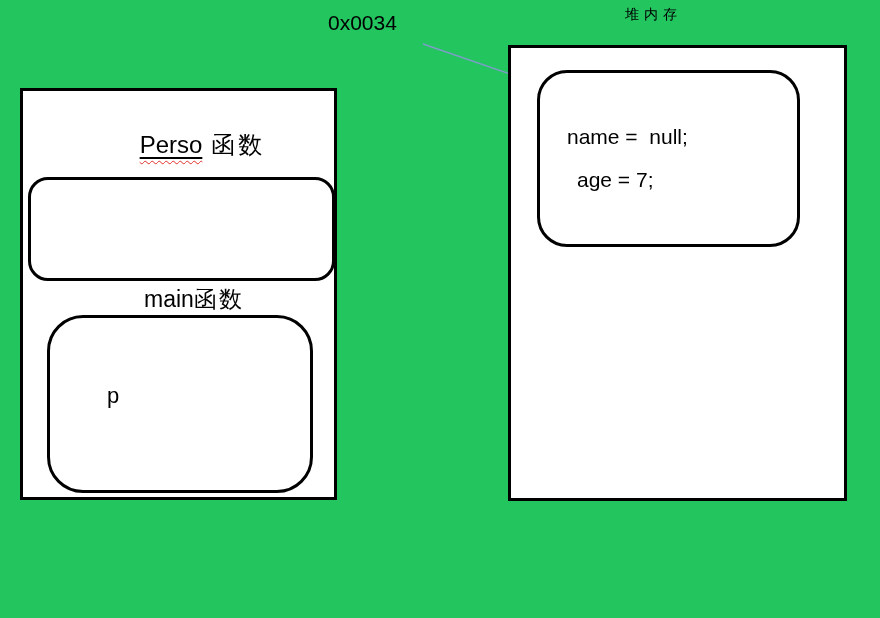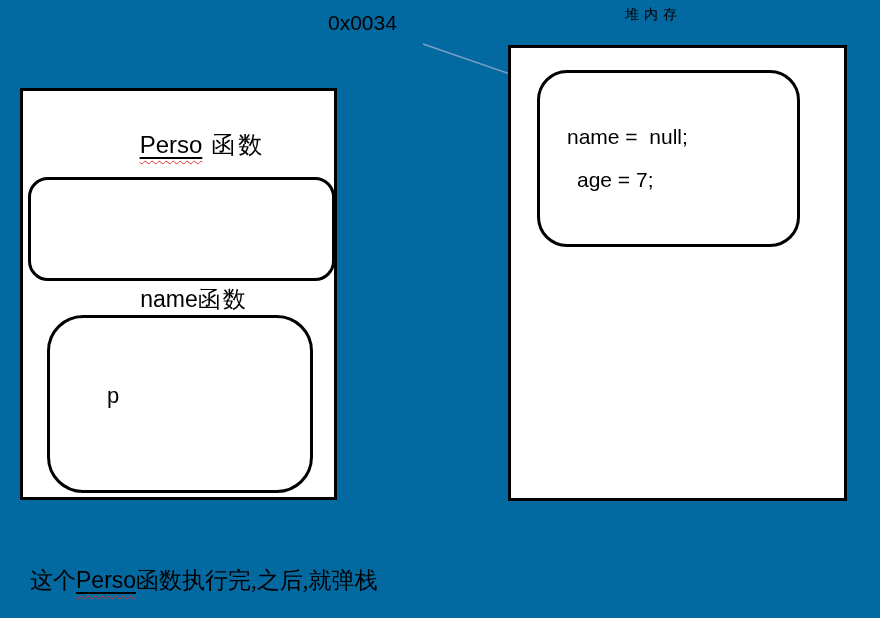--- a/index.html
+++ b/index.html
@@ -4,21 +4,21 @@
 <style>
   html, body {
     margin: 0;
     padding: 0;
     background: #ffffff;
   }
   .canvas {
     position: relative;
     width: 880px;
     height: 618px;
-    background: #0369a1;
+    background: #22c55e;
     color: #000;
     font-family: "Liberation Sans", sans-serif;
     overflow: hidden;
   }
   .abs { position: absolute; }
 
   
   .mem-rect {
     position: absolute;
     border: 3px solid #000;
@@ -114,34 +114,31 @@
   <div class="mem-rect" style="left:20px; top:88px; width:317px; height:412px;"></div>
 
   <div class="abs frame-label" style="left:20px; top:129px; width:317px;">
     <span class="u-black"><span class="squiggle">Perso</span></span><span class="serif-cn" style="letter-spacing:3px;"> 函数</span>
   </div>
 
   <div class="frame-box" style="left:28px; top:177px; width:307px; height:104px; border-radius:20px;"></div>
 
 
   <div class="abs frame-label" style="left:20px; top:284px; width:300px; font-size:23px;">
-    <span>name</span><span class="serif-cn" style="letter-spacing:2px;">函数</span>
+    <span>main</span><span class="serif-cn" style="letter-spacing:2px;">函数</span>
   </div>
 
   <div class="frame-box" style="left:47px; top:315px; width:266px; height:178px; border-radius:36px;"></div>
 
   <div class="abs var-text" style="left:107px; top:383px;">p</div>
 
   <div class="abs title serif-cn" style="left:625px; top:6px;">堆内存</div>
 
   <div class="mem-rect" style="left:508px; top:45px; width:339px; height:456px;"></div>
 
   <div class="frame-box" style="left:537px; top:70px; width:263px; height:177px; border-radius:30px;"></div>
 
   <div class="abs field-text" style="left:567px; top:125px;">name =  null;</div>
 
   <div class="abs field-text" style="left:577px; top:168px;">age = 7;</div>
 
-  <div class="abs caption-text" style="left:30px; top:565px;">
-    <span>这个</span><span class="latin u-black"><span class="squiggle">Perso</span></span><span>函数执行完,之后,就弹栈</span>
-  </div>
 
 </div>
 
 </body></html>

